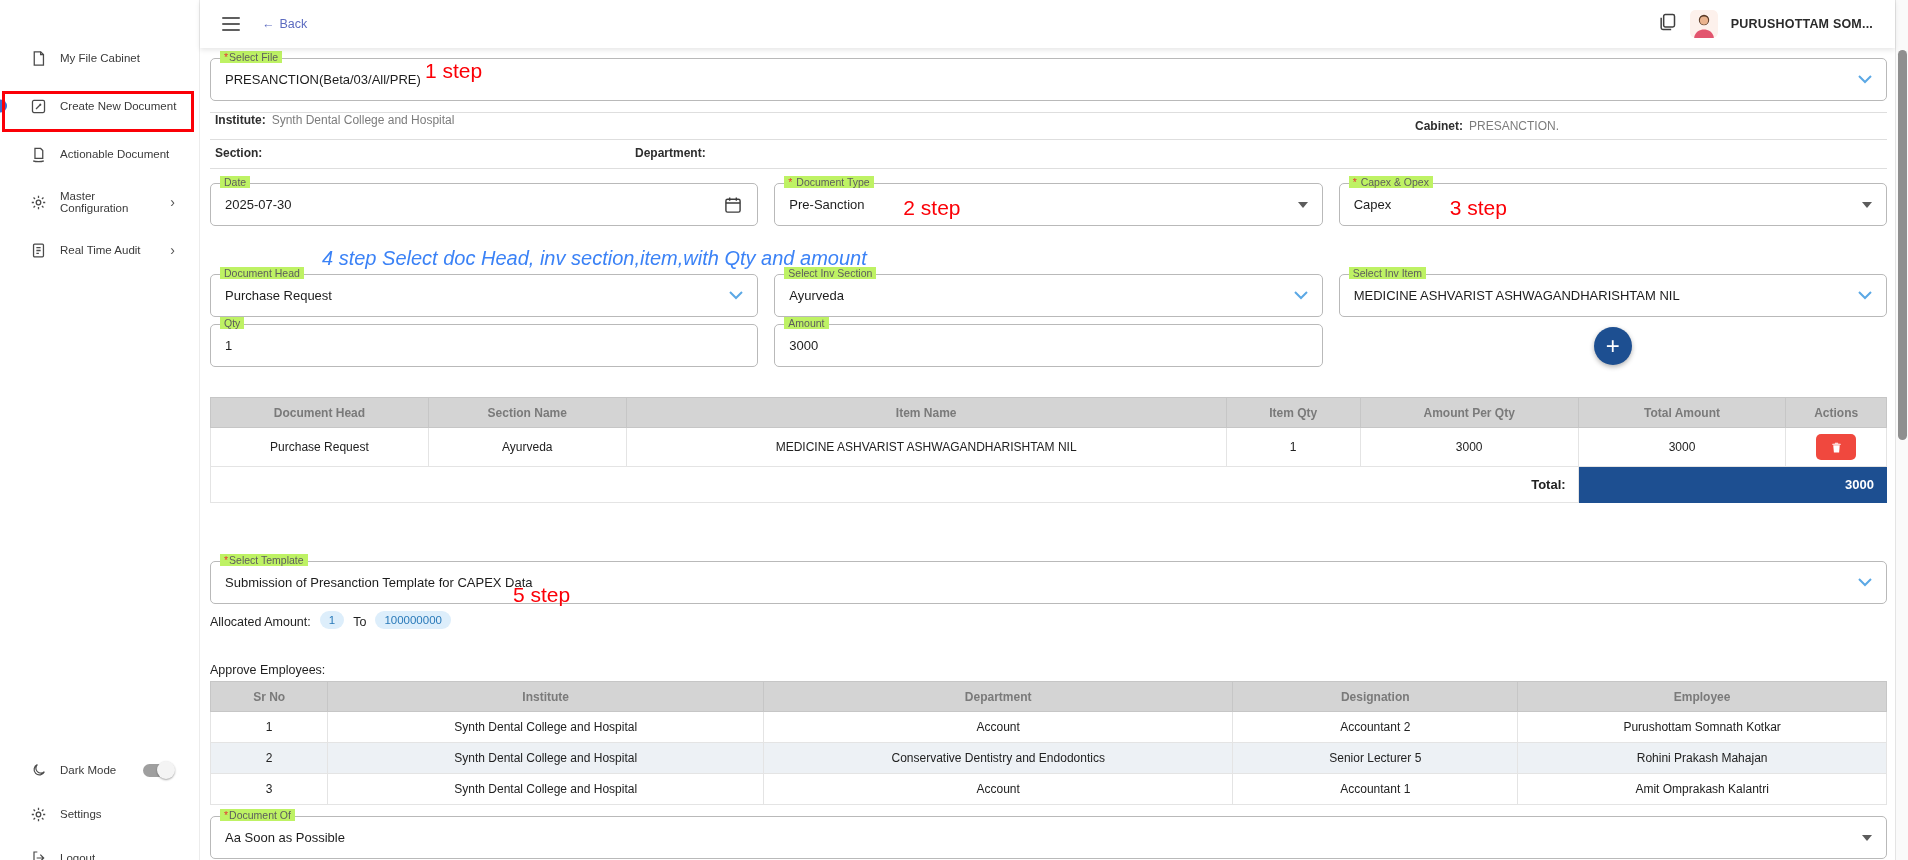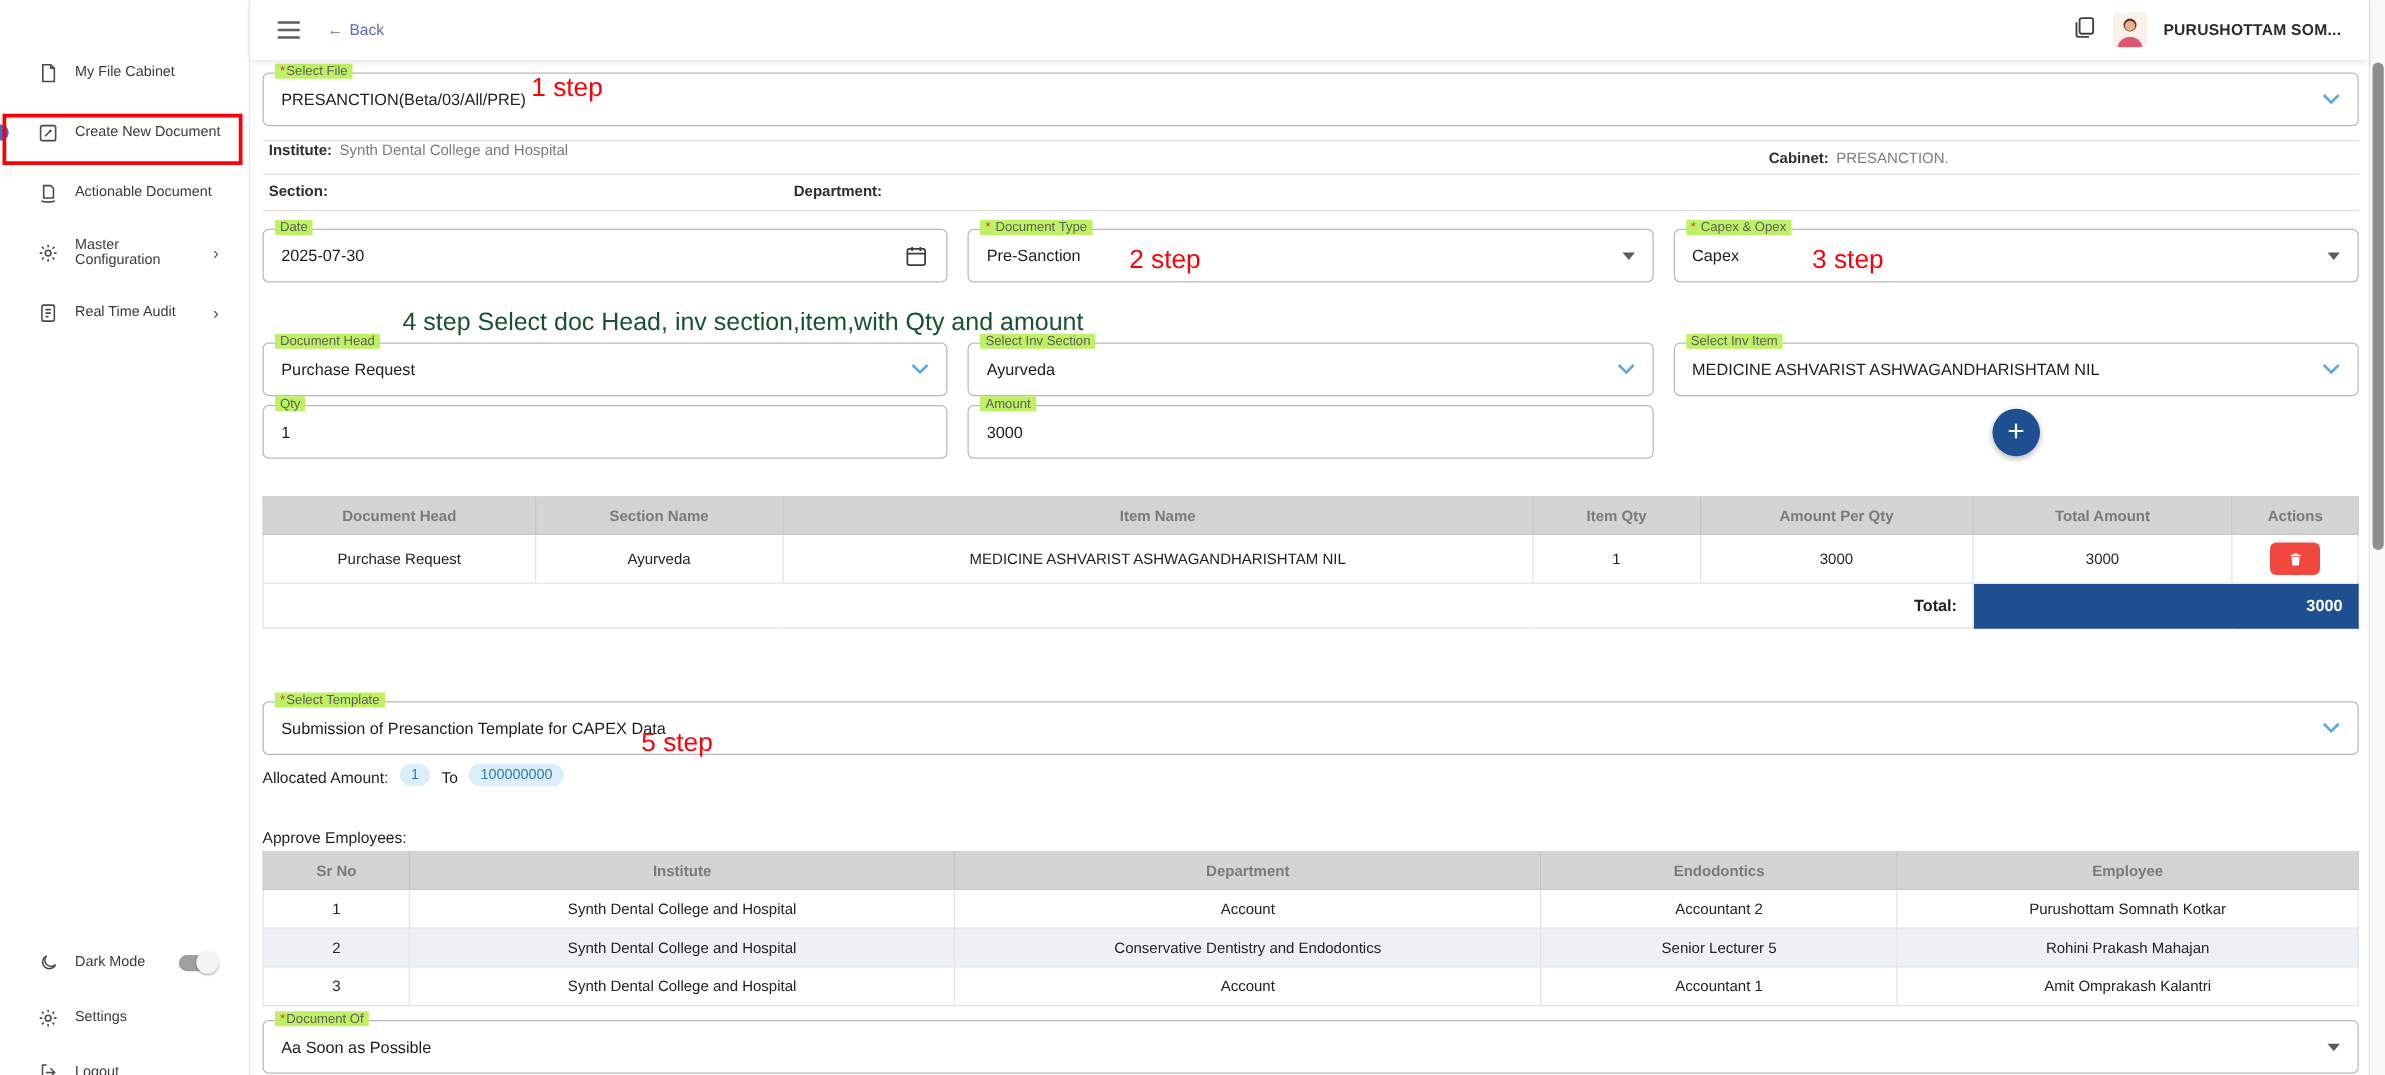--- a/index.html
+++ b/index.html
@@ -87,21 +87,21 @@
   .approve-title { margin-top: 34px; font-size: 12.5px; color: #1f1f1f; }
   .approve-table { margin-top: 4px; }
   .plus-cell { display: flex; align-items: center; justify-content: center; }
   .plus-btn { width: 38px; height: 38px; border-radius: 50%; background: #1d4f91; border: 0;
               color: #fff; font-size: 24px; line-height: 1; cursor: pointer;
               box-shadow: 0 2px 5px rgba(0,0,0,.3); display: flex; align-items: center; justify-content: center; }
 
   
   .ann { position: absolute; color: #fb0007; font-size: 21px; font-weight: 400;
          white-space: nowrap; pointer-events: none; z-index: 20; line-height: 1; }
-  .ann-line { margin: 22px 0 0 112px; color: #14532d; font-size: 20px; line-height: 1; height: 21px; }
+  .ann-line { margin: 22px 0 0 112px; color: #3b82f6; font-size: 20px; line-height: 1; height: 21px; font-style: italic; }
 
   
   .scrollbar { position: absolute; right: 0; top: 0; width: 13px; height: 860px;
                background: #fafafa; border-left: 1px solid #e4e4e4; }
   .scroll-thumb { position: absolute; left: 2px; top: 50px; width: 9px; height: 390px;
                   background: #8f8f8f; border-radius: 5px; }
 
   .mt14 { margin-top: 14px; }
   .mt5 { margin-top: 5px; }
   .mt7 { margin-top: 7px; }
@@ -401,21 +401,21 @@
             <col style="width:26%">
             <col style="width:28%">
             <col style="width:17%">
             <col style="width:22%">
         </colgroup>
         <thead>
           <tr>
             <th>Sr No</th>
             <th>Institute</th>
             <th>Department</th>
-            <th>Endodontics</th>
+            <th>Designation</th>
             <th>Employee</th>
           </tr>
         </thead>
         <tbody>
           <tr>
             <td>1</td>
             <td>Synth Dental College and Hospital</td>
             <td>Account</td>
             <td>Accountant 2</td>
             <td>Purushottam Somnath Kotkar</td>

